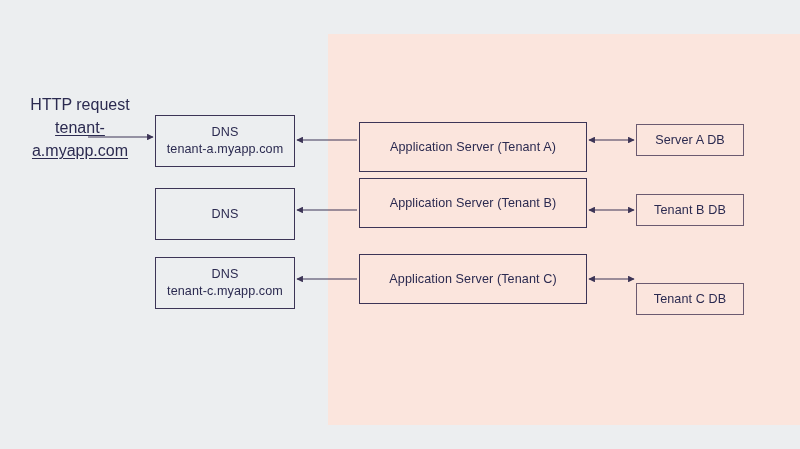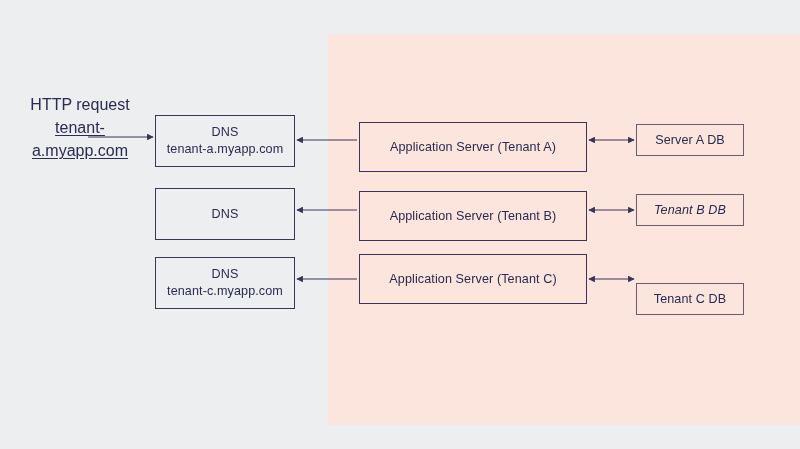--- a/index.html
+++ b/index.html
@@ -134,24 +134,24 @@
   <div class="node node-app" style="top:115px;margin-top:7px;">
     <div>Application Server (Tenant A)</div>
   </div>
   <div class="node node-db" style="top:124px;">
     <div>Server A DB</div>
   </div>
 
   <div class="node node-dns" style="top:188px;">
     <div>DNS</div>
   </div>
-  <div class="node node-app" style="top:191px;">
+  <div class="node node-app" style="top:178px;">
     <div>Application Server (Tenant B)</div>
   </div>
-  <div class="node node-db" style="top:194px;font-style:italic;">
+  <div class="node node-db" style="top:194px;">
     <div>Tenant B DB</div>
   </div>
 
   <div class="node node-dns" style="top:257px;">
     <div>DNS</div>
     <div class="line2">tenant-c.myapp.com</div>
   </div>
   <div class="node node-app" style="top:254px;">
     <div>Application Server (Tenant C)</div>
   </div>

